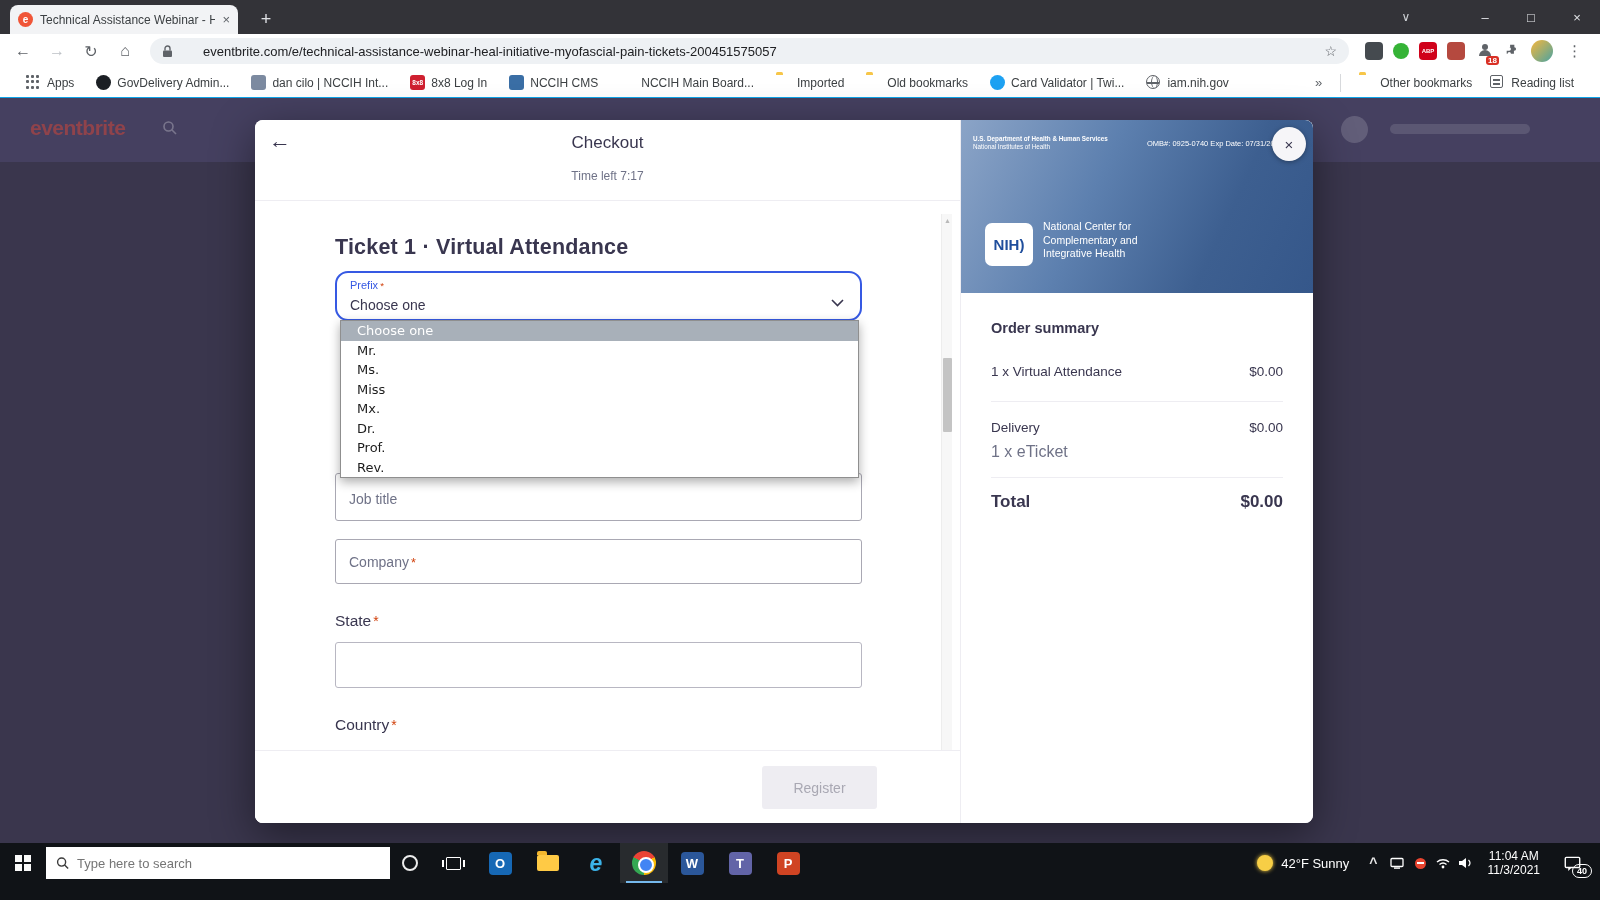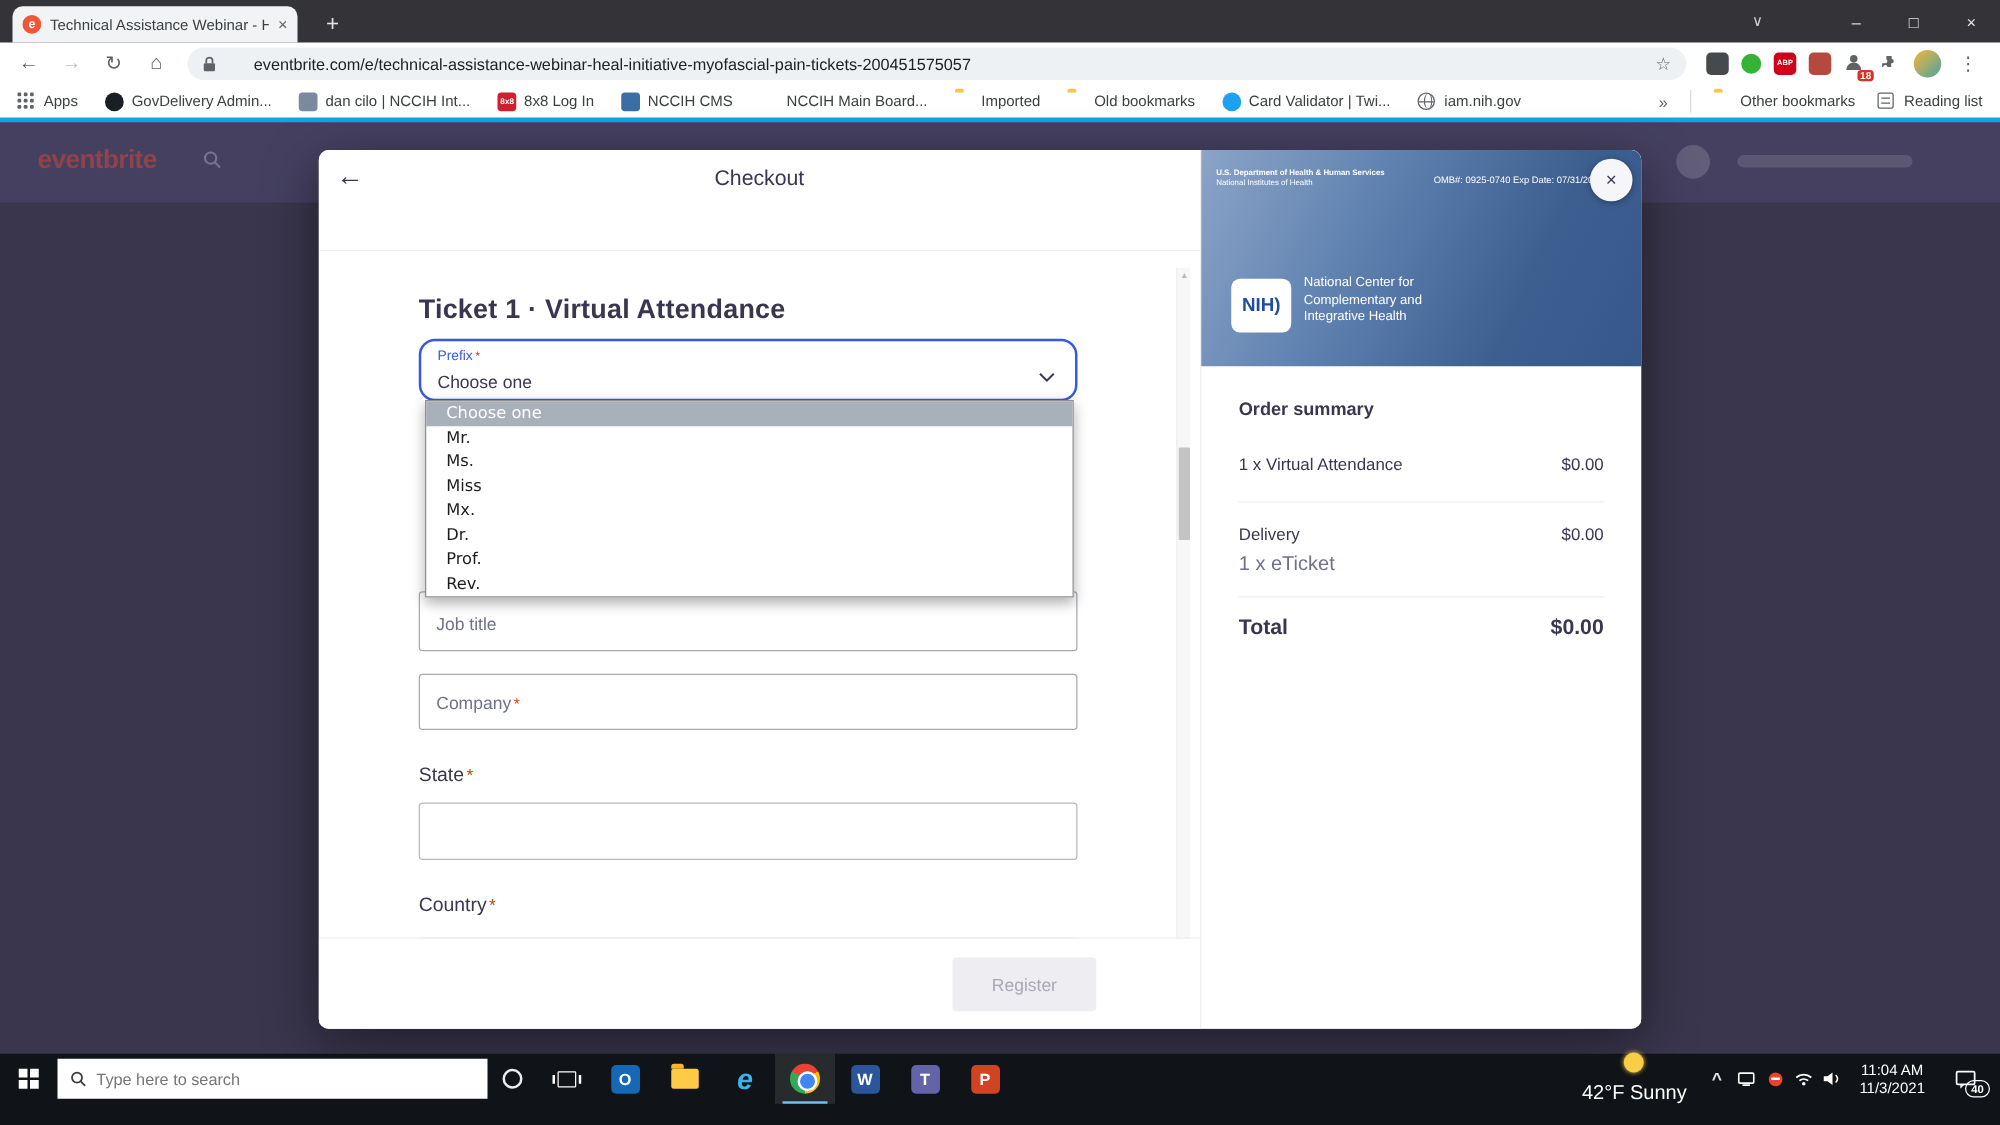--- a/index.html
+++ b/index.html
@@ -27,28 +27,28 @@
   .toolbar { position:absolute; top:34px; left:0; width:1600px; height:34px; background:#ffffff;
              display:flex; align-items:center; padding:0 8px; gap:4px; }
   .navbtn { width:30px; height:28px; display:flex; align-items:center; justify-content:center;
             font-size:16px; color:#5f6368; border-radius:50%; }
   .navbtn.disabled { color:#bdc1c6; }
   .urlbar { flex:1; height:26px; background:#eef1f4; border-radius:13px; display:flex; align-items:center;
             padding:0 12px; gap:8px; margin:0 6px; }
   .url-text { font-size:13px; color:#202124; white-space:nowrap; overflow:hidden; flex:1;margin-left:22px; }
   .star { color:#5f6368; font-size:14px; }
   .extrow { display:flex; align-items:center; gap:10px; padding:0 6px; }
-  .exticon { width:18px; height:18px; border-radius:4px; position:relative; }
+  .exticon { width:18px; height:18px; border-radius:4px; position:relative;text-align:right; }
   .badge18 { position:absolute; right:-6px; bottom:-5px; background:#d93025; color:#fff; font-size:8px;
              border-radius:3px; padding:0 2px; font-weight:bold; }
   .avatar { width:22px; height:22px; border-radius:50%; background:linear-gradient(135deg,#f6b73c,#4aa3a2); }
   .menu3 { color:#5f6368; font-size:15px; padding:0 4px; }
 
   .bookbar { position:absolute; top:68px; left:0; width:1600px; height:30px; background:#ffffff;
-             border-bottom:4px solid #0ea5e9; display:flex; align-items:center; padding:0 14px; gap:22px; }
+             border-bottom:1px solid #0ea5e9; display:flex; align-items:center; padding:0 26px; gap:22px; }
   .bm { display:flex; align-items:center; gap:6px; font-size:12px; color:#3c4043; white-space:nowrap; }
   .bi { width:15px; height:15px; flex:none; }
   .grid9 { display:grid; grid-template-columns:repeat(3,4px); grid-gap:1px; }
   .grid9 i { width:3px; height:3px; background:#5f6368; border-radius:1px; }
   .dot { border-radius:50%; }
   .folder { position:relative; width:15px; height:11px; background:#f7c648; border-radius:1.5px; margin-top:3px; }
   .folder:before { content:""; position:absolute; top:-3px; left:0; width:7px; height:3px; background:#f7c648; border-radius:1.5px 1.5px 0 0; }
   .diamond { width:10px; height:10px; background:#2f7de1; transform:rotate(45deg); margin:2px; }
   .sq { border-radius:3px; }
   .globe { width:14px; height:14px; border-radius:50%; border:1.5px solid #5f6368; position:relative; }
@@ -151,21 +151,21 @@
             display:flex; align-items:center; justify-content:center; }
   .folder-tb { position:relative; width:22px; height:16px; background:#ffca45; border-radius:2px; }
   .folder-tb:before { content:""; position:absolute; top:-4px; left:0; width:10px; height:4px; background:#f5b82e; border-radius:2px 2px 0 0; }
   .ie { color:#3bb2e8; font-size:23px; font-weight:bold; font-style:italic; }
   .chrome { width:24px; height:24px; border-radius:50%;
             background:conic-gradient(from -60deg, #ea4335 0 120deg, #fbbc05 120deg 240deg, #34a853 240deg 360deg);
             position:relative; }
   .chrome:after { content:""; position:absolute; left:6px; top:6px; width:12px; height:12px; border-radius:50%;
                   background:#4285f4; border:2px solid #fff; }
   .tb-right { margin-left:auto; display:flex; align-items:center; height:40px; padding-right:6px; }
-  .weather { display:flex; align-items:center; gap:8px; color:#fff; font-size:16px; padding:0 12px;flex-direction:column; }
+  .weather { display:flex; align-items:center; gap:8px; color:#fff; font-size:13px; padding:0 12px; }
   .sun { width:16px; height:16px; border-radius:50%; background:#f7ce46; box-shadow:0 0 4px #f7ce46; }
   .traychev { color:#e6e6e6; font-size:14px; padding:0 8px; font-weight:bold; }
   .trayicon { width:23px; height:40px; display:flex; align-items:center; justify-content:center; }
   .reddot { width:11px; height:11px; border-radius:50%; background:#e8442f; position:relative; }
   .reddot:before { content:""; position:absolute; left:2px; top:4.5px; width:7px; height:2px; background:#fff; }
   .clock { color:#fff; font-size:12px; line-height:14px; text-align:center; padding:0 10px; }
   .action { position:relative; width:44px; height:40px; display:flex; align-items:center; justify-content:center;font-weight:bold; }
   .abadge { position:absolute; right:2px; bottom:5px; border:1px solid #fff; color:#fff; font-size:9px;
             border-radius:8px; padding:0 4px; line-height:12px; }
 </style>
@@ -305,20 +305,21 @@
       <span class="faint-avatar"></span>
       <span class="faint-bar"></span>
     </div>
   </div>
 
   <div class="modal">
 
     <div class="co">
       <span class="co-back">←</span>
       <div class="co-title">Checkout</div>
+      <div class="co-sub">Time left 7:17</div>
       <div class="co-hr"></div>
 
       <div class="co-scroll">
         <div class="h2">Ticket 1 · Virtual Attendance</div>
 
         <div class="select">
           <span class="flabel"><span>Prefix</span><span class="req">*</span></span>
           <span class="fvalue">Choose one</span>
           <span class="chev">
             <svg width="13" height="8" viewBox="0 0 13 8">

